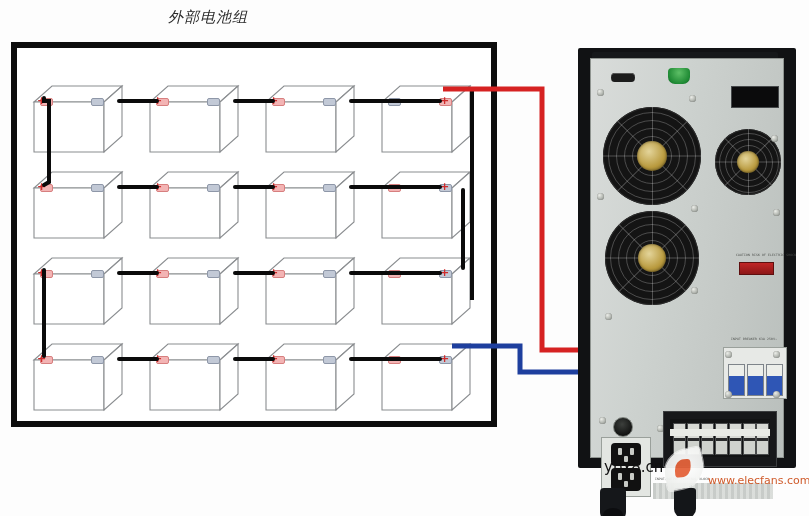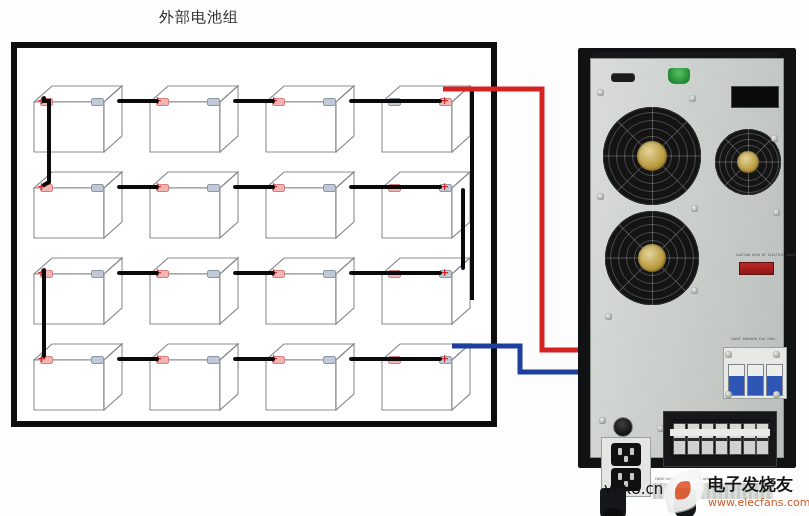--- a/index.html
+++ b/index.html
@@ -7,21 +7,21 @@
     font-family:"Liberation Sans","DejaVu Sans",sans-serif;
     width:809px;height:516px;overflow:hidden;position:relative;
   }
   #stage{position:absolute;left:0;top:0;width:809px;height:516px;background:#fdfdfd;}
 
   
   .title{
     position:absolute;font-size:15px;color:#2b2b2b;letter-spacing:1px;
     white-space:nowrap;font-family:"DejaVu Sans",sans-serif;
   }
-  #title-battery{left:159px;top:8px;}
+  #title-battery{left:168px;top:8px;font-style:italic;}
   #title-ups{left:651px;top:12px;}
 
   
   #battery-box{
     position:absolute;left:11px;top:42px;width:486px;height:385px;
     border:6px solid #0d0d0d;background:#ffffff;box-sizing:border-box;
   }
 
   
   .battery{position:absolute;width:96px;height:86px;}
@@ -161,21 +161,21 @@
     background:#141619;border-radius:3px 3px 9px 9px;
   }
 
   
   #watermark-main{
     position:absolute;left:292px;top:244px;
     font-family:"DejaVu Serif",serif;font-size:27px;font-weight:bold;
     color:#2a2ea8;white-space:nowrap;letter-spacing:.5px;opacity:.88;
   }
   #footer-brand{
-    position:absolute;left:604px;top:470px;width:205px;height:46px;
+    position:absolute;left:604px;top:448px;width:205px;height:46px;
   }
   #brand-ybx{
     position:absolute;left:0px;top:10px;font-size:15px;color:#111;
     font-family:"DejaVu Sans",sans-serif;letter-spacing:0px;white-space:nowrap;
   }
   #brand-leaf{
     position:absolute;left:60px;top:2px;width:40px;height:38px;
     background:radial-gradient(circle at 60% 40%,#ffffff,#e9ebe8);
     border-radius:60% 10% 60% 10%;
     box-shadow:0 0 0 1px rgba(255,255,255,.6);
@@ -548,17 +548,16 @@
     </div>
 
     <div id="caster"></div>
     <div id="caster2"></div>
   </div>
 
 
   <div id="footer-brand">
     <div id="brand-ybx">ybx8.cn</div>
     <div id="brand-leaf"></div>
-    <div id="brand-cn">电子发烧友</div>
     <div id="brand-url">www.elecfans.com</div>
   </div>
 
 </div>
 
 </body></html>

